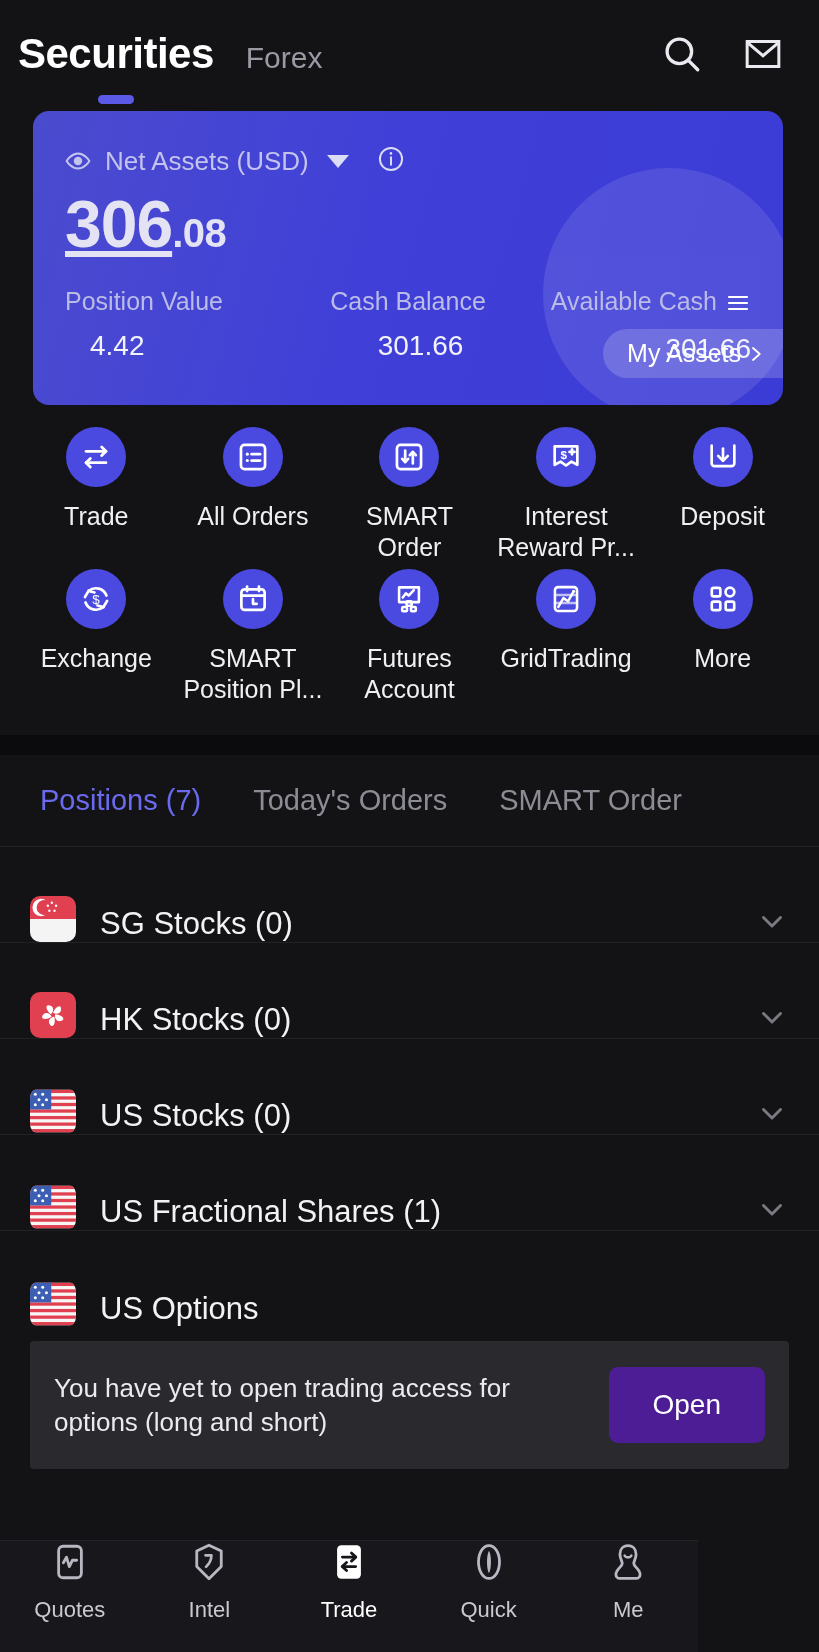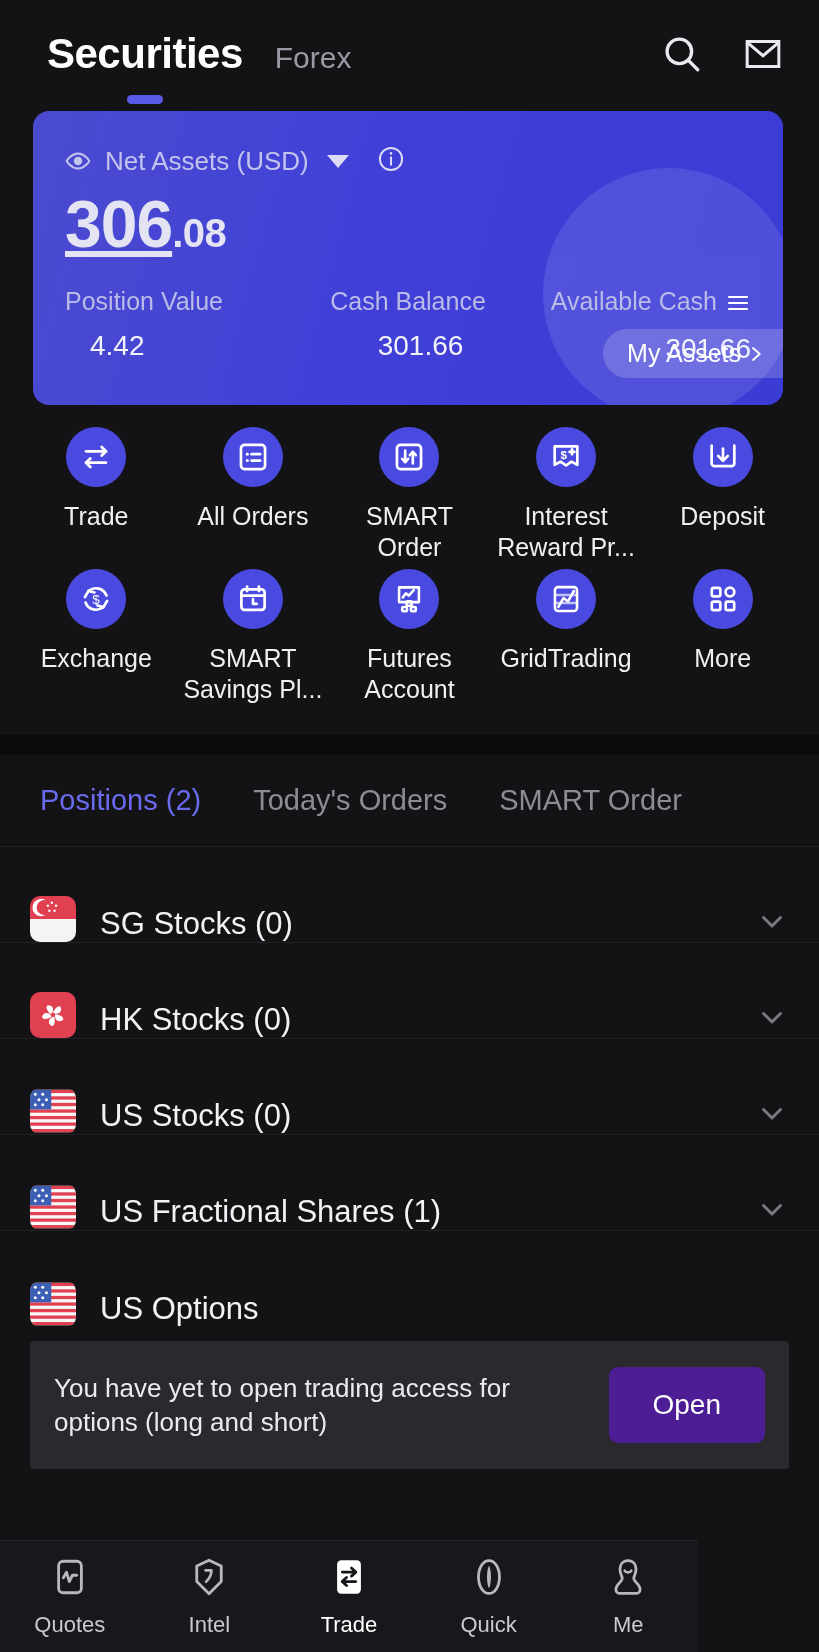--- a/index.html
+++ b/index.html
@@ -9,21 +9,21 @@
     font-family: "Liberation Sans", sans-serif;
     overflow: hidden;
   }
   body { position: relative; }
 
   
   .header {
     height: 108px;
     display: flex;
     align-items: center;
-    padding: 0 36px 0 47px;
+    padding: 0 36px 0 18px;
     position: relative;
   }
   .title-wrap { display: flex; align-items: baseline; gap: 32px; }
   .title-main {
     font-size: 42px; font-weight: 700; color: #ffffff;
     letter-spacing: -0.5px; position: relative;
   }
   .title-underline {
     position: absolute;
     left: 50%; transform: translateX(-50%);
@@ -158,21 +158,21 @@
     cursor: pointer;
     font-family: "Liberation Sans", sans-serif;
   }
 
   
   .bottom-nav {
     position: absolute; left: 0; bottom: 0;
     width: 698px; height: 112px;
     background: #18181c;
     border-top: 1px solid #252529;
-    display: flex; align-items: center;
+    display: flex; 
   }
   .nav-item {
     flex: 1; display: flex; flex-direction: column;
     align-items: center; gap: 10px; cursor: pointer;
   }
   .nav-label { font-size: 22px; color: #c9c9d0; }
   .nav-item.active .nav-label { color: #ffffff; }
 </style>
 </head>
 <body>
@@ -334,21 +334,21 @@
   <div class="action">
     <div class="action-circle">
       <svg width="34" height="34" viewBox="0 0 24 24" fill="none" stroke="#fff" stroke-width="1.9" stroke-linecap="round" stroke-linejoin="round">
         <rect x="3.8" y="5.2" width="16.4" height="14.5" rx="2.2"></rect>
         <line x1="3.8" y1="9.6" x2="20.2" y2="9.6"></line>
         <line x1="7.8" y1="3.2" x2="7.8" y2="6.4"></line>
           <line x1="16.2" y1="3.2" x2="16.2" y2="6.4"></line>
         <polyline points="12,12 12,15.4 14.6,15.4"></polyline>
       </svg>
     </div>
-    <div class="action-label">SMART Savings Pl...</div>
+    <div class="action-label">SMART Position Pl...</div>
   </div>
 
   <div class="action">
     <div class="action-circle">
       <svg width="34" height="34" viewBox="0 0 24 24" fill="none" stroke="#fff" stroke-width="1.8" stroke-linecap="round" stroke-linejoin="round">
         <path d="M5 3.8h14v10.4H5z"></path>
         <polyline points="7.6,11 9.8,8 11.8,9.6 15.4,5.8"></polyline>
         <rect x="10.3" y="13.6" width="3.6" height="3.2" rx="0.7"></rect>
         <rect x="7.2" y="17.6" width="3.4" height="3" rx="0.7"></rect>
         <rect x="13.4" y="17.6" width="3.4" height="3" rx="0.7"></rect>
@@ -379,21 +379,21 @@
         <rect x="14" y="14" width="6.4" height="6.4" rx="1.4"></rect>
       </svg>
     </div>
     <div class="action-label">More</div>
   </div>
 </div>
 
 <div class="band"></div>
 
 <div class="tabs">
-  <div class="tab active">Positions (2)</div>
+  <div class="tab active">Positions (7)</div>
   <div class="tab">Today's Orders</div>
   <div class="tab">SMART Order</div>
 </div>
 
 <div class="row">
   <span class="flag">
     <svg viewBox="0 0 24 24" width="46" height="46">
       <rect width="24" height="12" fill="#e04050"></rect>
         <rect y="12" width="24" height="12" fill="#f4f4f4"></rect>
       <path d="M8.2 2.2a3.9 3.9 0 100 7.6 4.5 4.5 0 110-7.6z" fill="#fff"></path>

